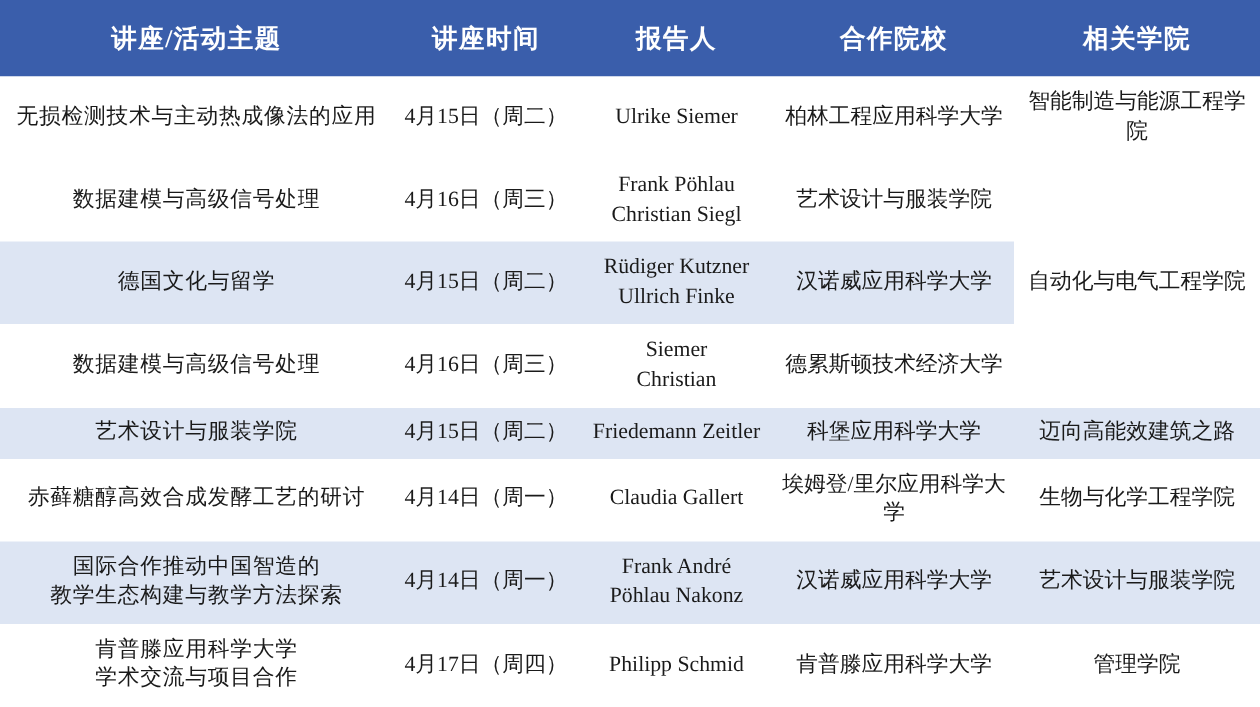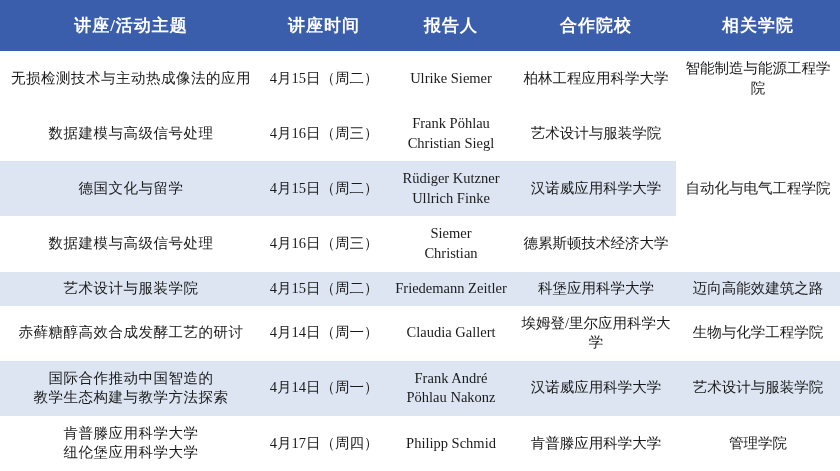--- a/index.html
+++ b/index.html
@@ -197,21 +197,21 @@
         <span>汉诺威应用科学大学</span>
       </td>
       <td class="cell-lines">
         <span>艺术设计与服装学院</span>
       </td>
     </tr>
 
     <tr class="band-light">
       <td class="cell-lines topic">
         <span>肯普滕应用科学大学</span>
-        <span>纽伦堡应用科学大学</span>
+        <span>学术交流与项目合作</span>
       </td>
       <td class="cell-lines">
         <span>4月17日（周四）</span>
       </td>
       <td class="cell-lines">
         <span>Philipp Schmid</span>
       </td>
       <td class="cell-lines">
         <span>肯普滕应用科学大学</span>
       </td>

